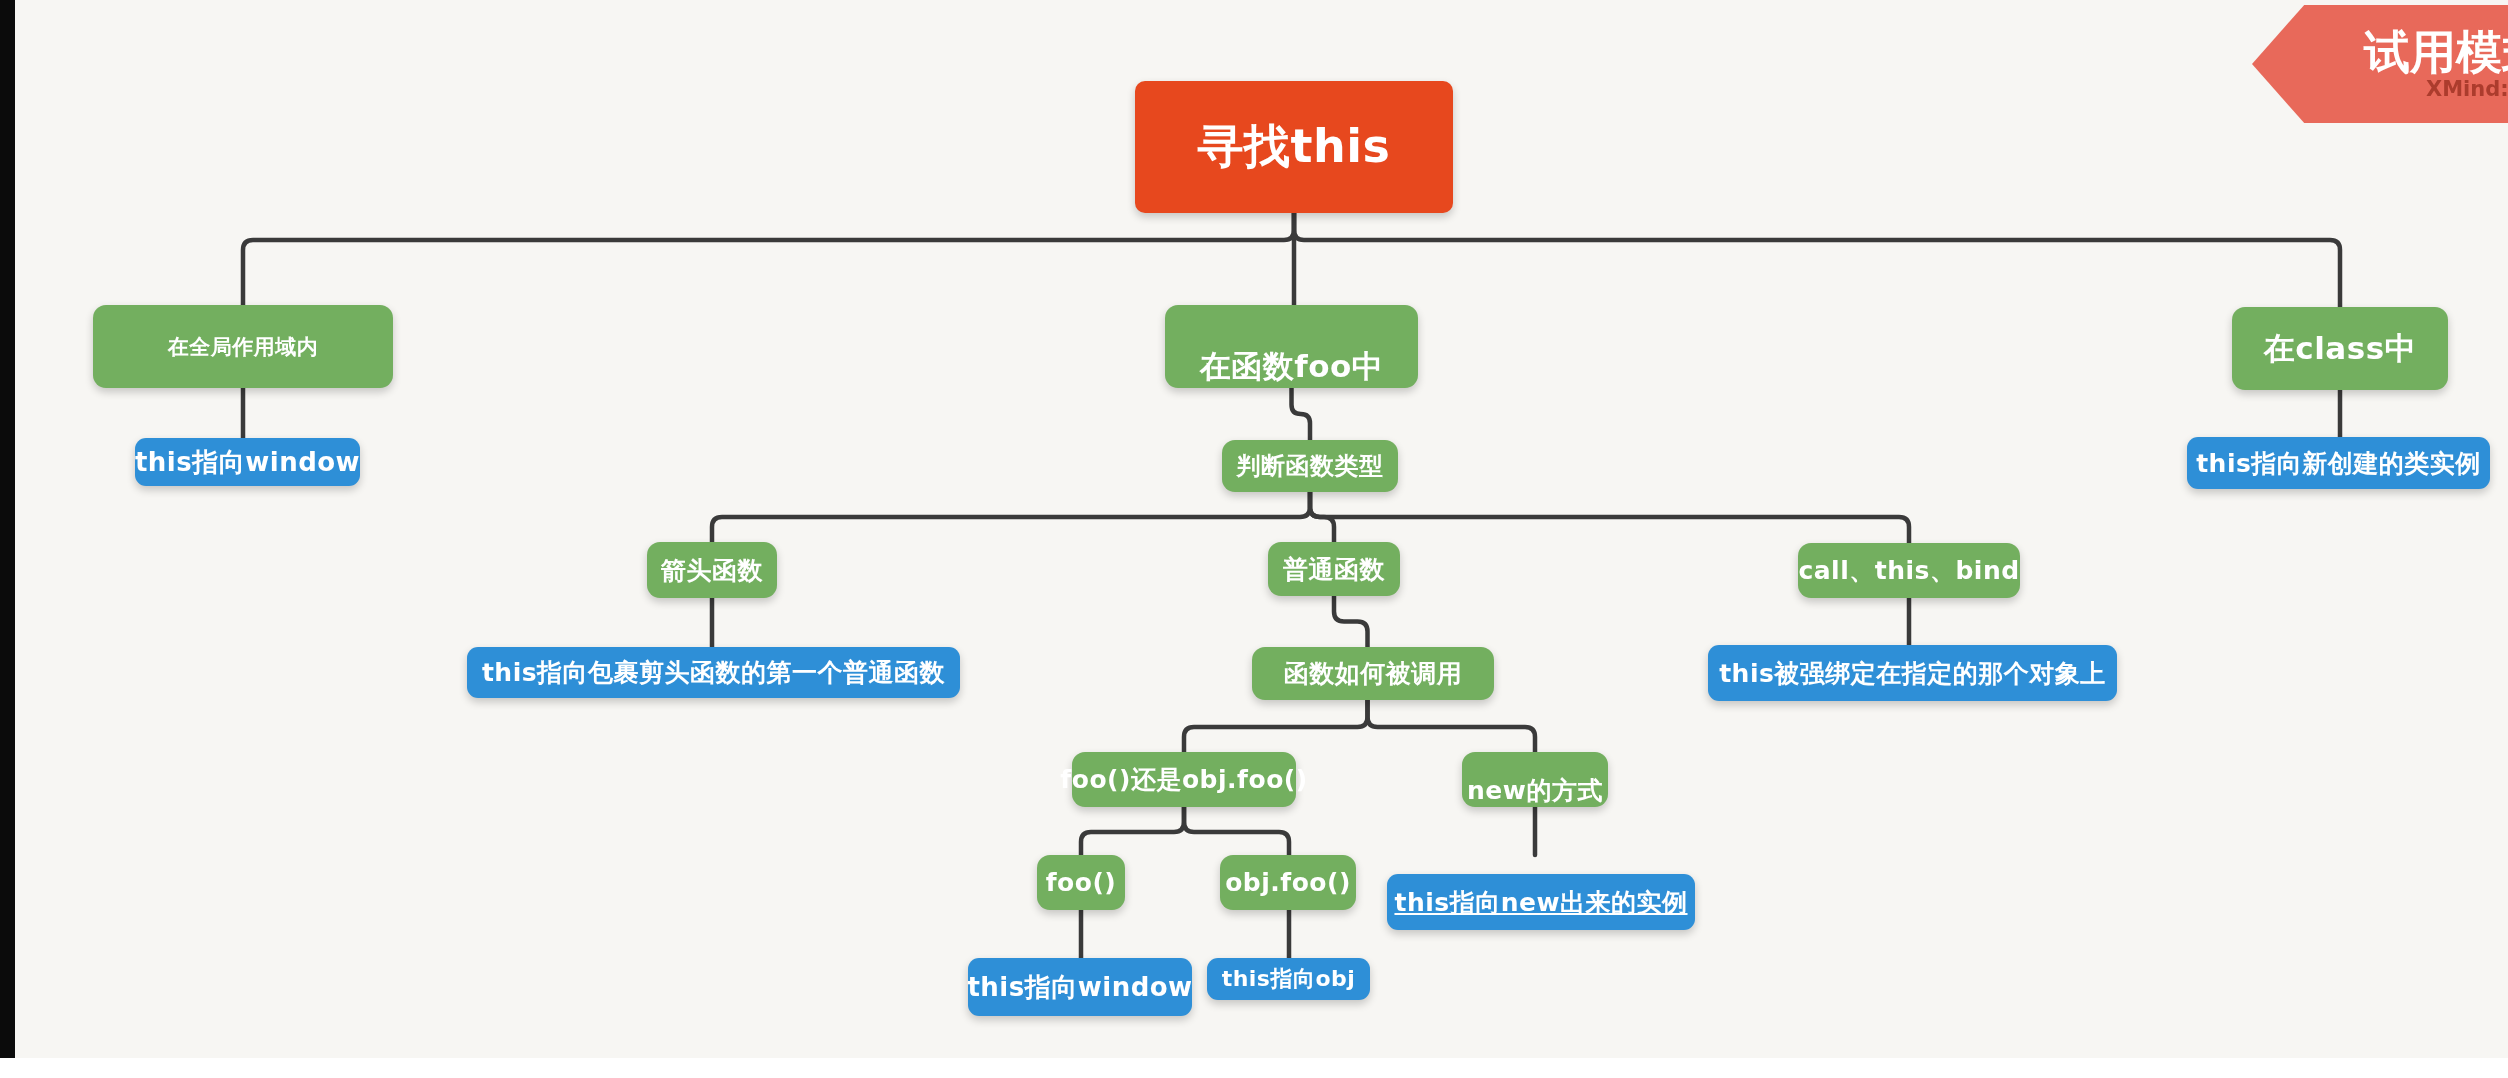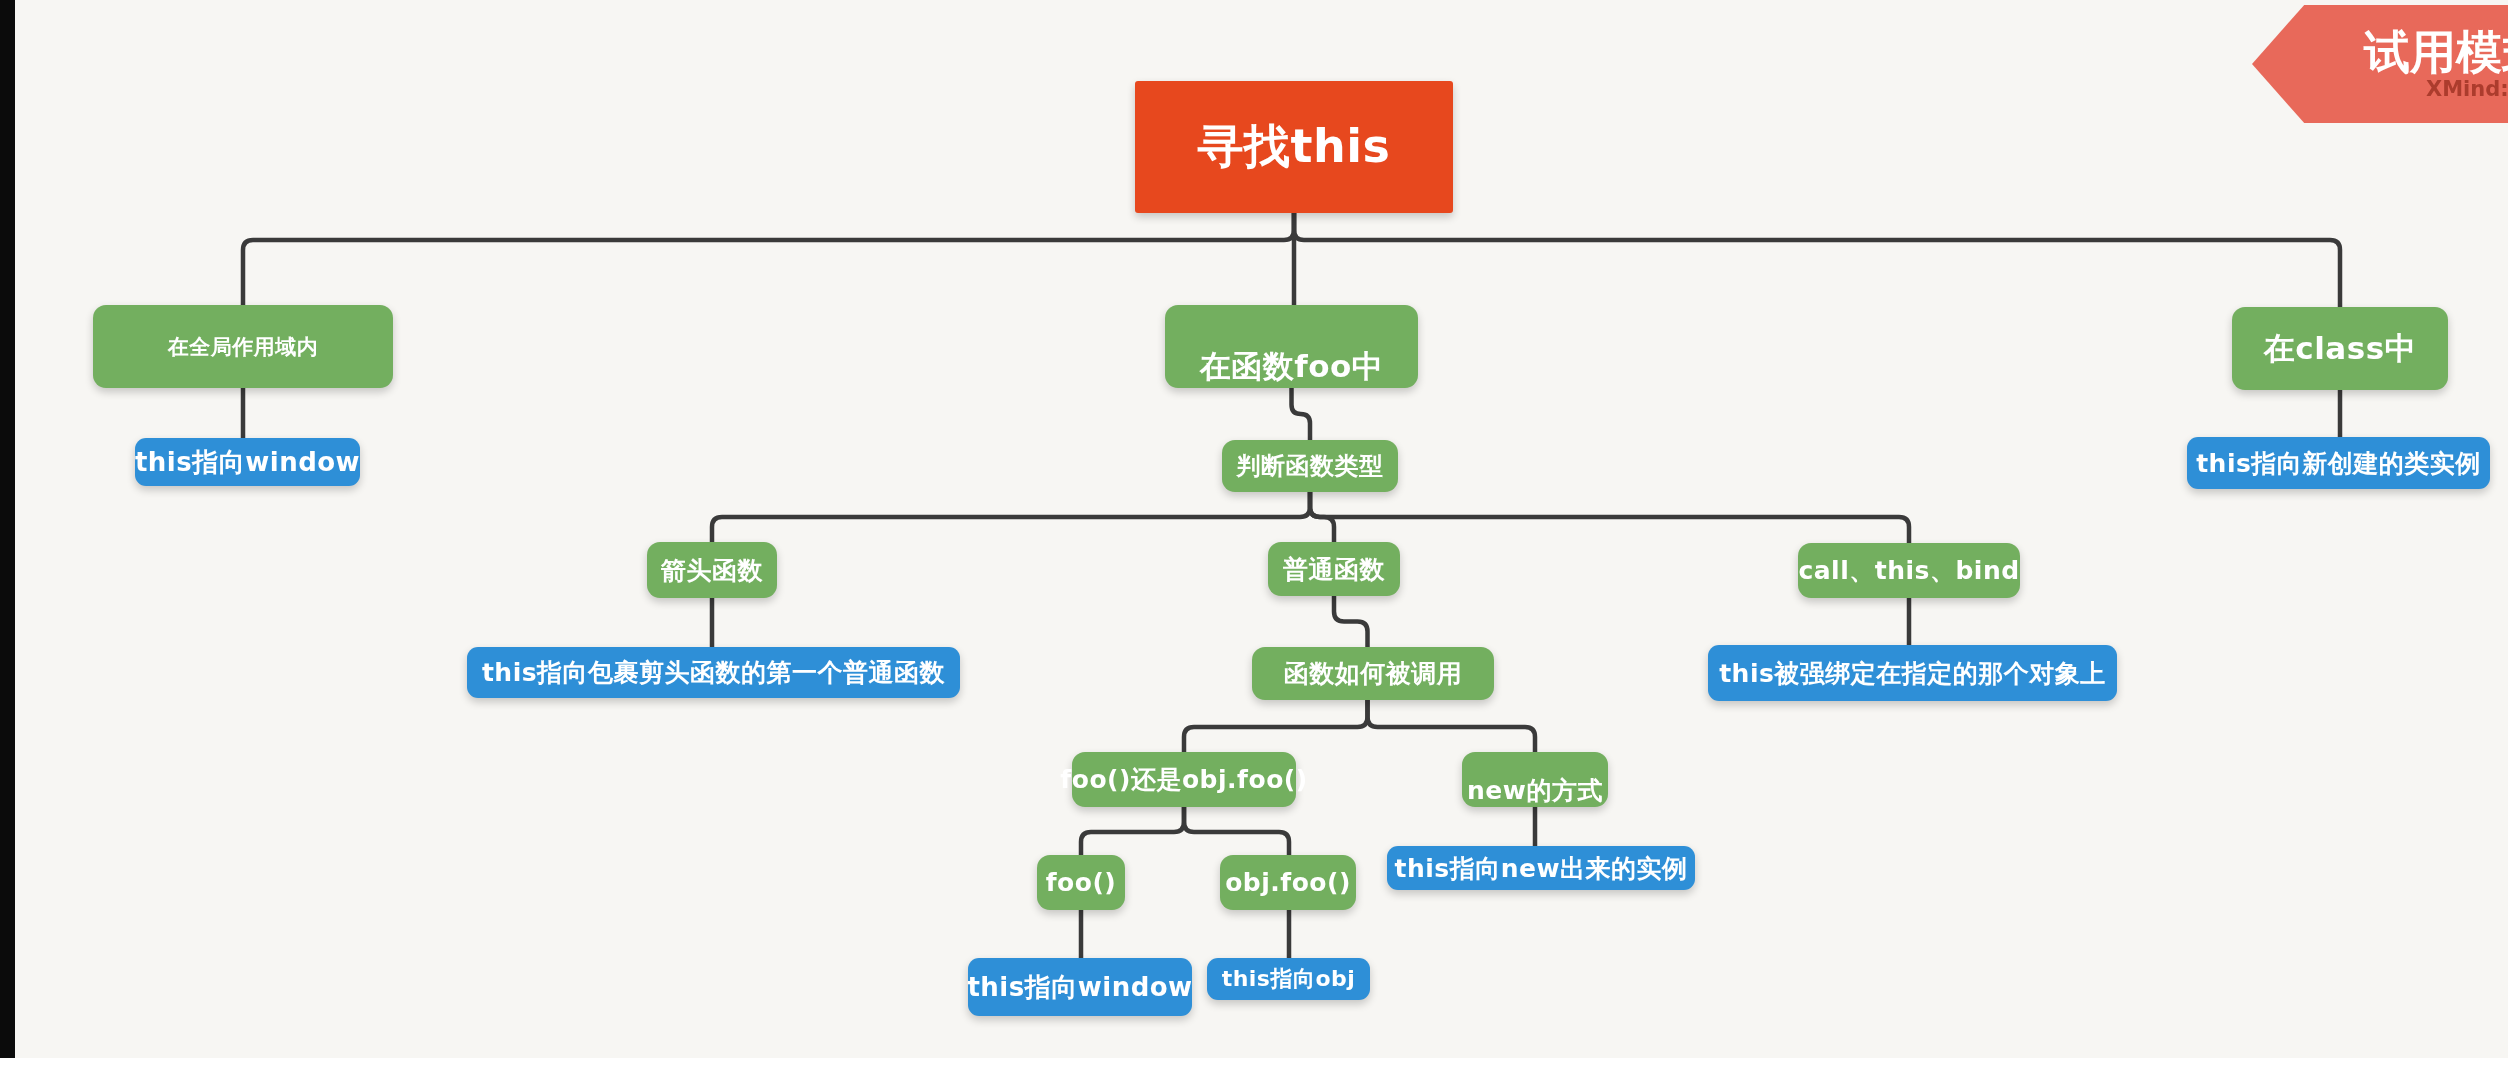--- a/index.html
+++ b/index.html
@@ -37,21 +37,21 @@
     position:absolute;
     display:flex; align-items:center; justify-content:center;
     color:var(--node_text);
     font-weight:bold;
     white-space:nowrap;
     letter-spacing:0.5px;
     box-shadow:0 4px 8px rgba(0,0,0,0.20);
     box-sizing:border-box;
     cursor:default;
   }
-  .node.root   { background:var(--root);   border-radius:3px;  }
+  .node.root   { background:var(--root);   border-radius:10px;  }
   .node.branch { background:var(--branch); border-radius:13px; }
   .node.leaf   { background:var(--leaf);   border-radius:11px; }
   .banner {
     position:absolute;
     left:2252px; top:5px;
     width:290px; height:118px;
     background:var(--banner);
     clip-path:polygon(0 50%, 18% 0, 100% 0, 100% 100%, 18% 100%);
   }
   .banner-title {
@@ -139,21 +139,21 @@
       </div>
       <div class="node branch" style="left: 1462px; top: 752px; width: 146px; height: 55px; font-size: 25px; align-items: flex-end;">
         <span>new的方式</span>
       </div>
       <div class="node branch" style="left: 1037px; top: 855px; width: 88px; height: 55px; font-size: 25px;">
         <span>foo()</span>
       </div>
       <div class="node branch" style="left: 1220px; top: 855px; width: 136px; height: 55px; font-size: 25px;">
         <span>obj.foo()</span>
       </div>
-      <div class="node leaf" style="left: 1387px; top: 846px; width: 308px; height: 44px; font-size: 25px;">
+      <div class="node leaf" style="left: 1387px; top: 874px; width: 308px; height: 56px; font-size: 25px; text-decoration: underline;">
         <span>this指向new出来的实例</span>
       </div>
       <div class="node leaf" style="left: 968px; top: 958px; width: 224px; height: 58px; font-size: 26px;">
         <span>this指向window</span>
       </div>
       <div class="node leaf" style="left: 1207px; top: 958px; width: 163px; height: 42px; font-size: 22px;">
         <span>this指向obj</span>
       </div>
     </div>
 

